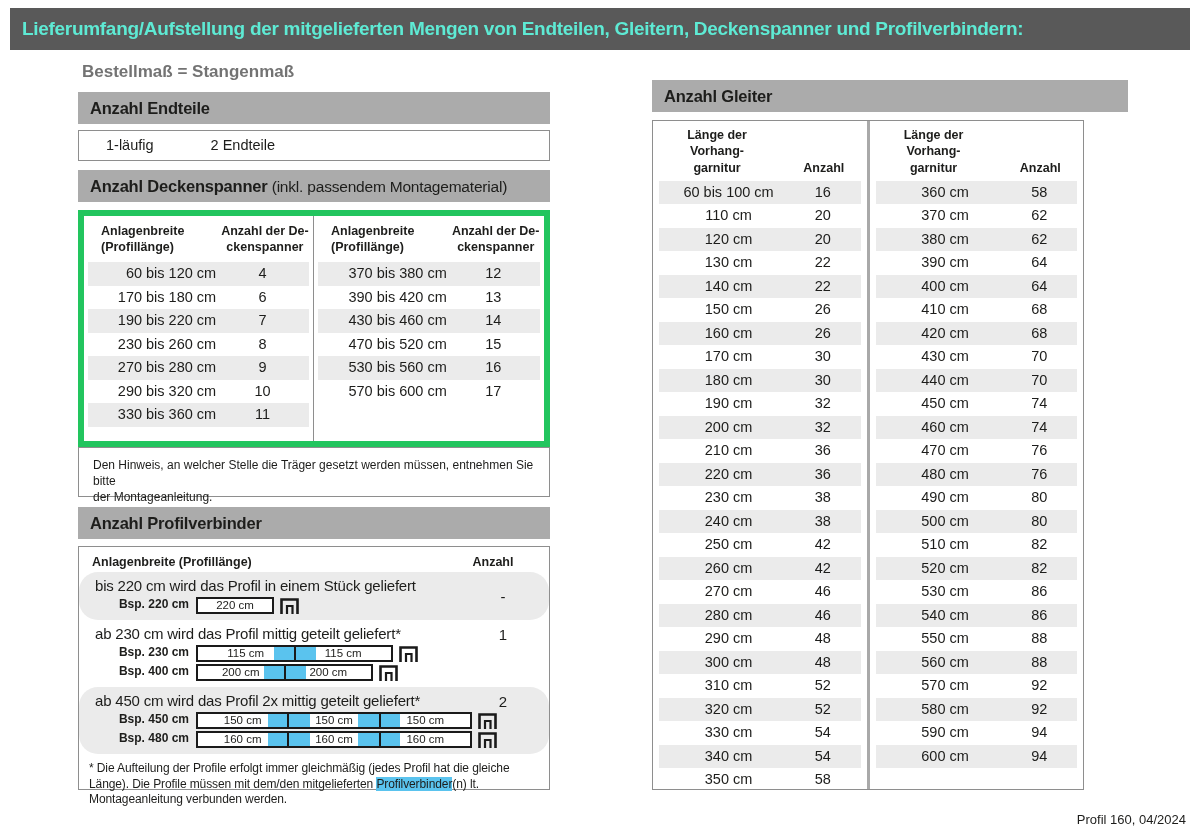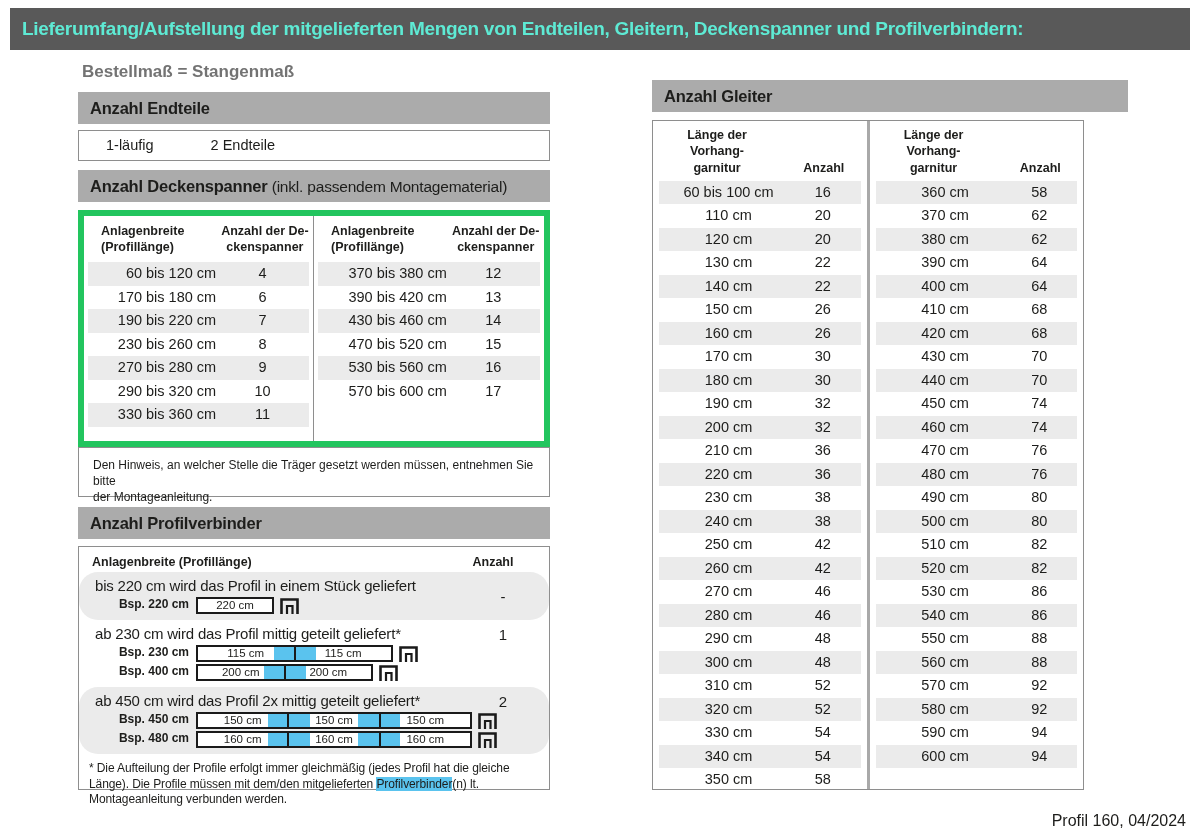--- a/index.html
+++ b/index.html
@@ -62,21 +62,21 @@
   .gl-half { flex:1; padding-top:6px; }
   .gl-half.left-half { border-right:3px solid #a9a9a9; }
   .gl-head { display:flex; font-weight:bold; font-size:12.5px; line-height:1.3; padding-bottom:5px; min-height:49px; }
   .gl-head .h1 { width:60%; text-align:center; white-space:pre-line; }
   .gl-head .h2 { width:40%; text-align:center; align-self:flex-end; }
   .gl-rows .trow { display:flex; height:23.5px; line-height:23.5px; font-size:14.5px; margin:0 6px; }
   .gl-rows .trow:nth-child(odd) { background:#ebebeb; }
   .gl-rows .c1 { width:60%; text-align:center;margin-left:13px; }
   .gl-rows .c2 { width:40%; text-align:center; }
 
-  .page-footer { position:absolute; top:812px; right:14px; font-size:16px; color:#1d1d1b; }
+  .page-footer { position:absolute; top:812px; right:14px; font-size:13px; color:#1d1d1b; }
 </style>
 </head>
 <body>
 
 <div id="page">
 
   <div class="title-bar">Lieferumfang/Aufstellung der mitgelieferten Mengen von Endteilen, Gleitern, Deckenspanner und Profilverbindern:</div>
 
   <div class="order-note">Bestellmaß = Stangenmaß</div>
 

